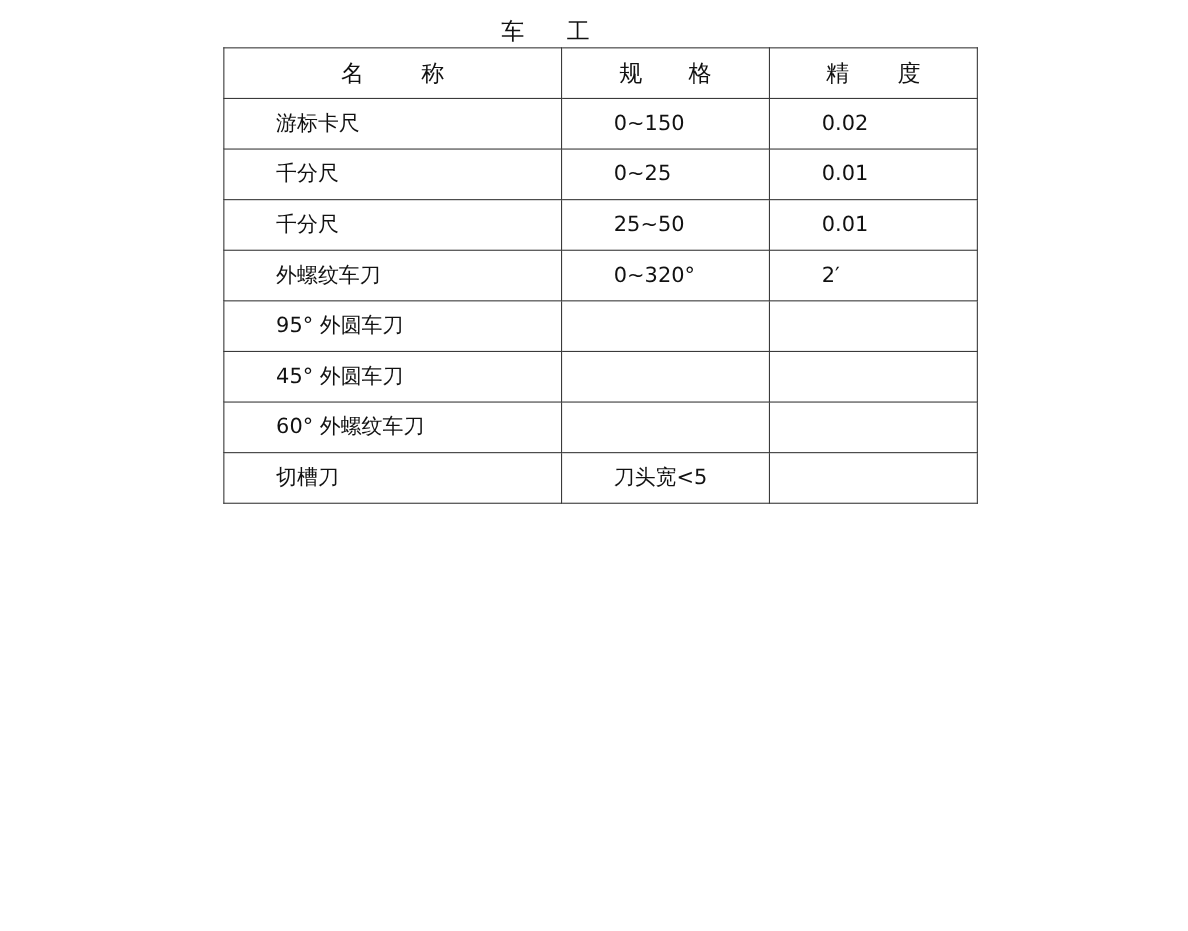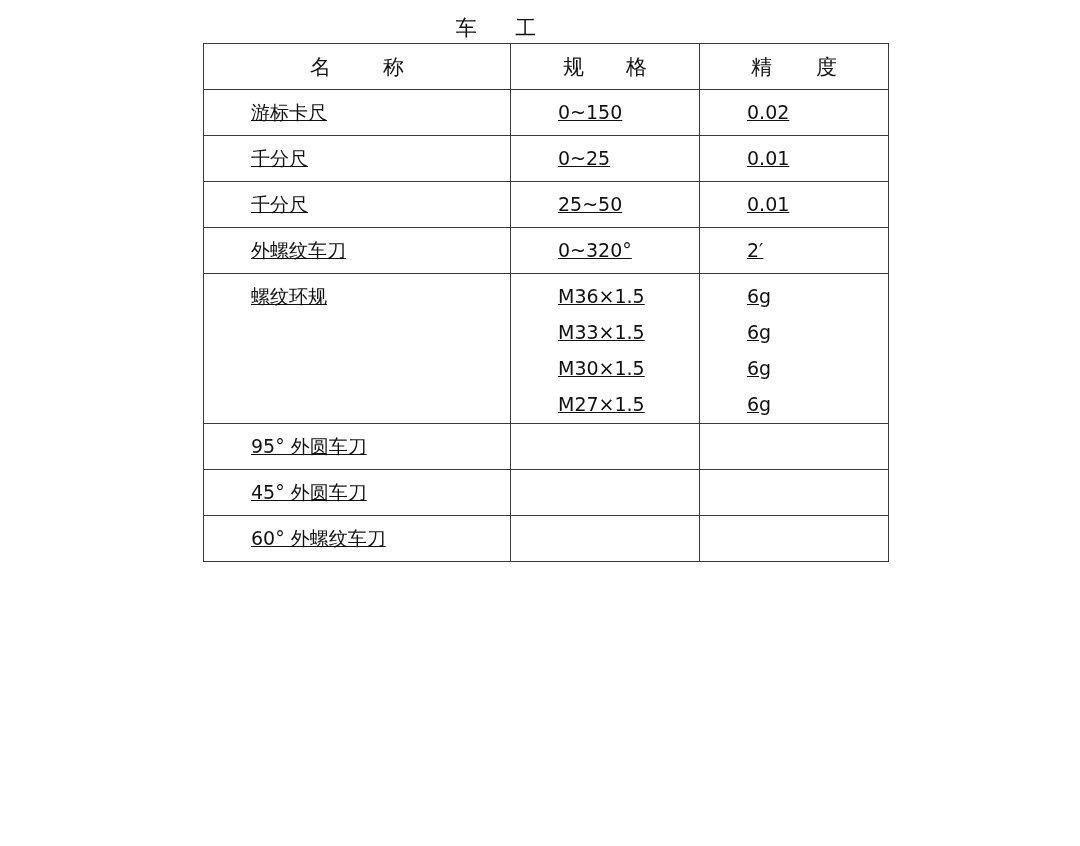--- a/index.html
+++ b/index.html
@@ -36,21 +36,20 @@
     }
     table.spec-table col.c1 { width: 307px; }
     table.spec-table col.c2 { width: 189px; }
     table.spec-table col.c3 { width: 189px; }
     table.spec-table td, table.spec-table th {
       border: 1.3px solid #3a3a3a;
       padding: 0;
       vertical-align: top;
       font-weight: normal;
       font-size: 19px;
-      text-decoration: underline;
     }
     table.spec-table th {
       height: 45px;
       vertical-align: middle;
       text-align: center;
       font-size: 21px;
     }
     .hdr {
       display: inline-block;
       letter-spacing: 0;
@@ -138,41 +137,20 @@
       <td class="name-cell">
           <span class="cell-text">外螺纹车刀</span>
         </td>
       <td class="spec-cell">
           <span class="cell-text">0~320°</span>
         </td>
       <td class="prec-cell">
           <span class="cell-text">2′</span>
         </td>
     </tr>
-    <tr class="row-multi">
-      <td class="name-cell">
-          <span class="cell-text">螺纹环规</span>
-        </td>
-      <td class="spec-cell">
-        <span class="multi-line">
-          <span>M36×1.5</span>
-          <span>M33×1.5</span>
-          <span>M30×1.5</span>
-          <span>M27×1.5</span>
-        </span>
-      </td>
-      <td class="prec-cell">
-        <span class="multi-line">
-          <span>6g</span>
-          <span>6g</span>
-          <span>6g</span>
-          <span>6g</span>
-        </span>
-      </td>
-    </tr>
     <tr class="row">
       <td class="name-cell">
           <span class="cell-text">95° 外圆车刀</span>
         </td>
       <td class="spec-cell">
           <span class="cell-text"></span>
         </td>
       <td class="prec-cell">
           <span class="cell-text"></span>
         </td>
@@ -192,14 +170,25 @@
       <td class="name-cell">
           <span class="cell-text">60° 外螺纹车刀</span>
         </td>
       <td class="spec-cell">
           <span class="cell-text"></span>
         </td>
       <td class="prec-cell">
           <span class="cell-text"></span>
         </td>
     </tr>
+    <tr class="row">
+      <td class="name-cell">
+          <span class="cell-text">切槽刀</span>
+        </td>
+      <td class="spec-cell">
+          <span class="cell-text">刀头宽&lt;5</span>
+        </td>
+      <td class="prec-cell">
+          <span class="cell-text"></span>
+        </td>
+    </tr>
   </tbody>
 </table>
 
 </body></html>

